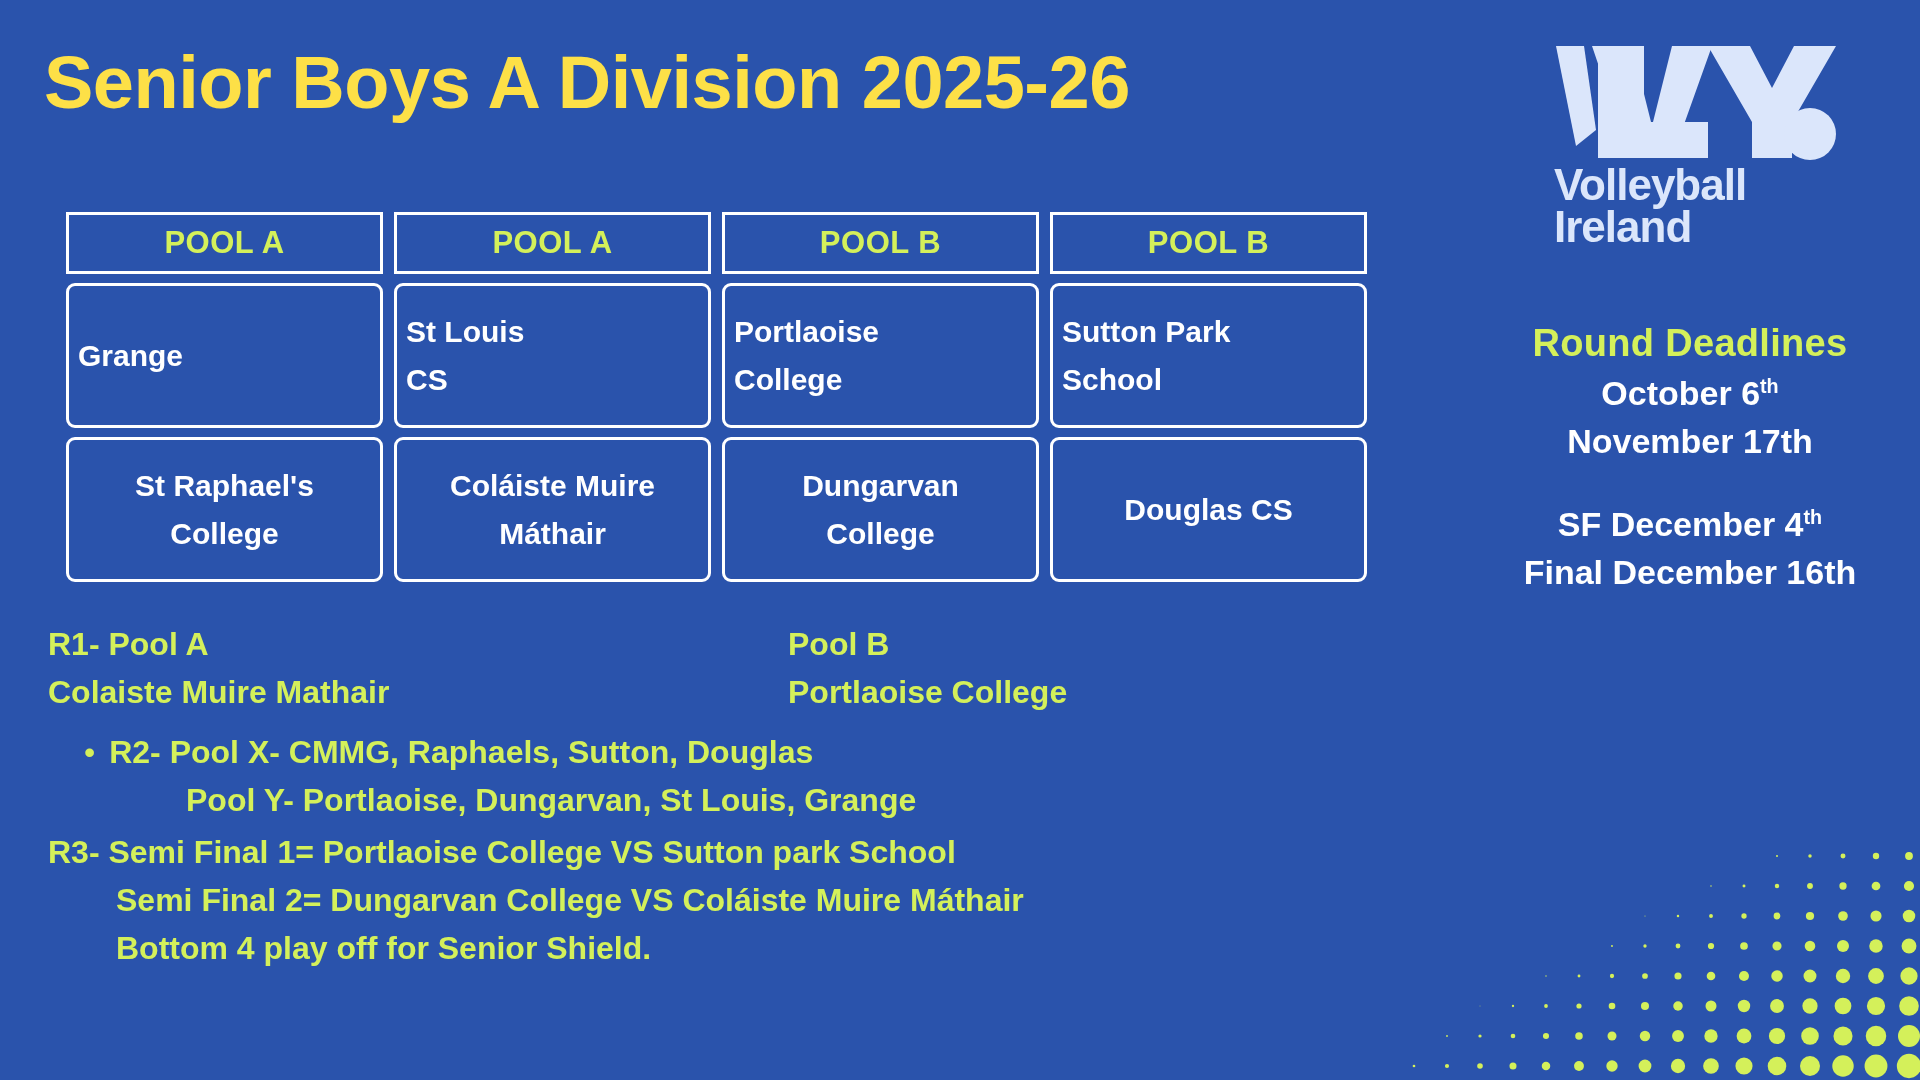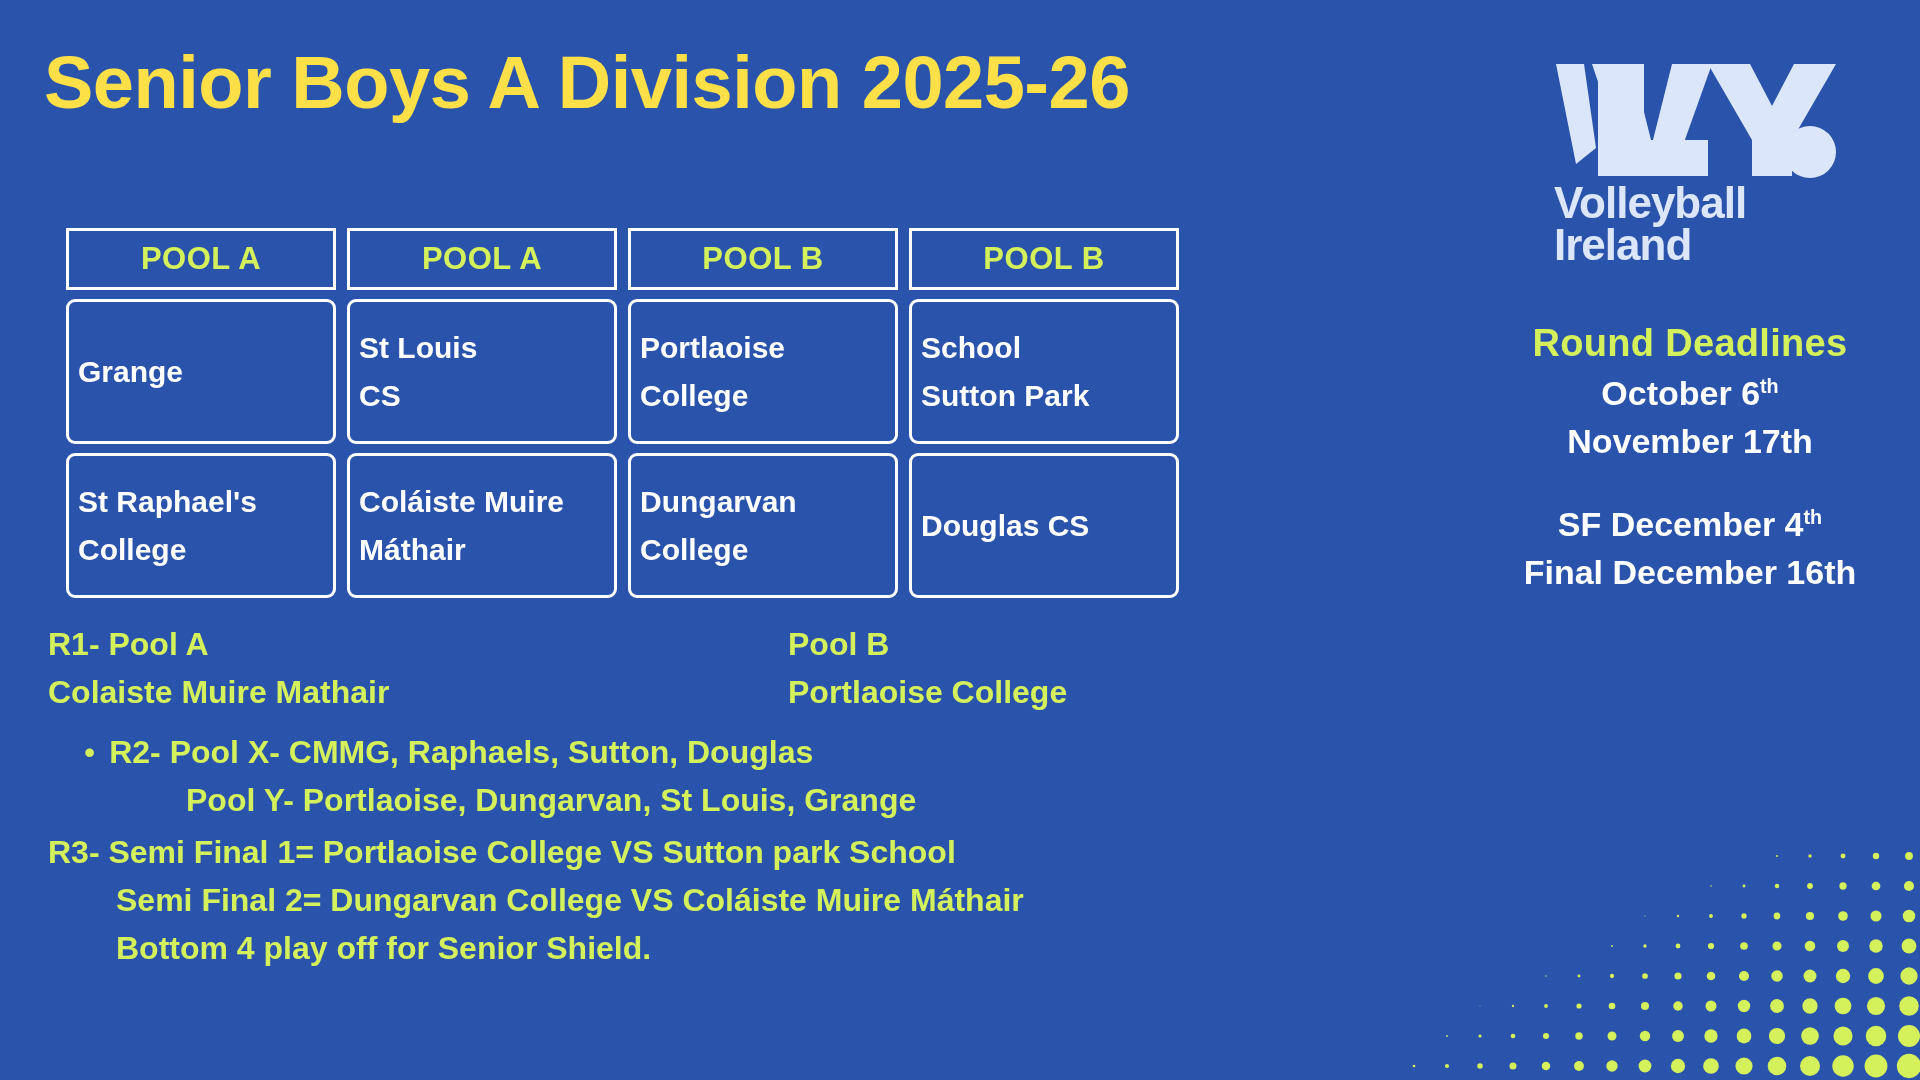--- a/index.html
+++ b/index.html
@@ -26,39 +26,39 @@
     letter-spacing: -0.5px;
     color: #fde047;
     white-space: nowrap;
     line-height: 1;
   }
 
   
   .logo {
     position: absolute;
     left: 1548px;
-    top: 52px;
+    top: 34px;
     width: 300px;
     height: 220px;
   }
   .logo svg { display: block; }
 
   
   .pools {
     position: absolute;
     left: 66px;
-    top: 228px;
-    width: 1113px;
+    top: 212px;
+    width: 1301px;
   }
   .pool-row {
     display: flex;
     gap: 11px;
     margin-bottom: 9px;
   }
-  .pool-row:last-child { margin-bottom: 12px; }
+  .pool-row:last-child { margin-bottom: 12px; text-align: center; }
 
   .cell {
     flex: 1 1 0;
     border: 3px solid #ffffff;
     min-height: 0;
   }
 
   .cell.header {
     height: 62px;
     display: flex;
@@ -211,22 +211,22 @@
     </div>
     <div class="cell team">
       <span class="line">St Louis</span>
       <span class="line">CS</span>
     </div>
     <div class="cell team">
       <span class="line">Portlaoise</span>
       <span class="line">College</span>
     </div>
     <div class="cell team">
+      <span class="line">Sutton Park</span>
       <span class="line">School</span>
-      <span class="line">Sutton Park</span>
     </div>
   </div>
 
   <div class="pool-row">
     <div class="cell team">
       <span class="line">St Raphael's</span>
       <span class="line">College</span>
     </div>
     <div class="cell team">
       <span class="line">Coláiste Muire</span>

